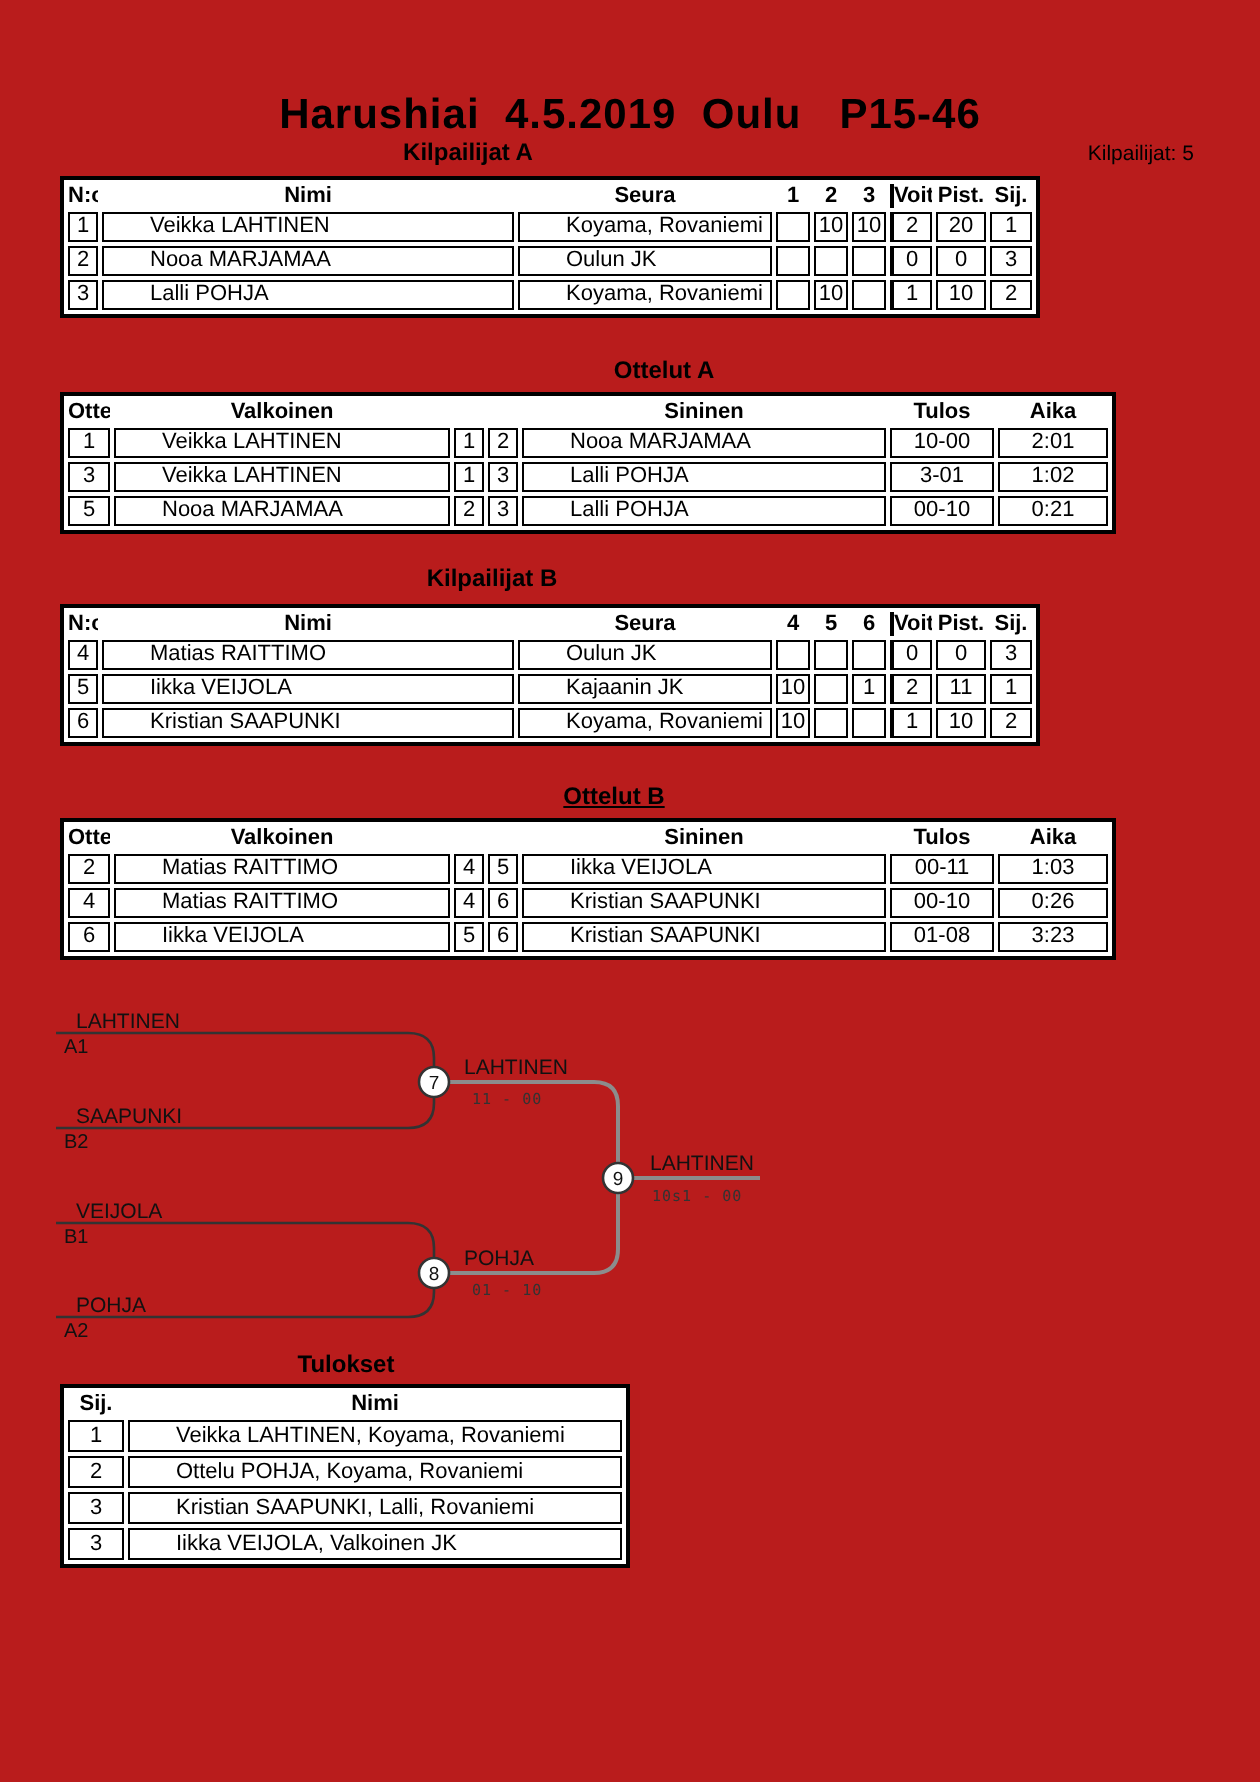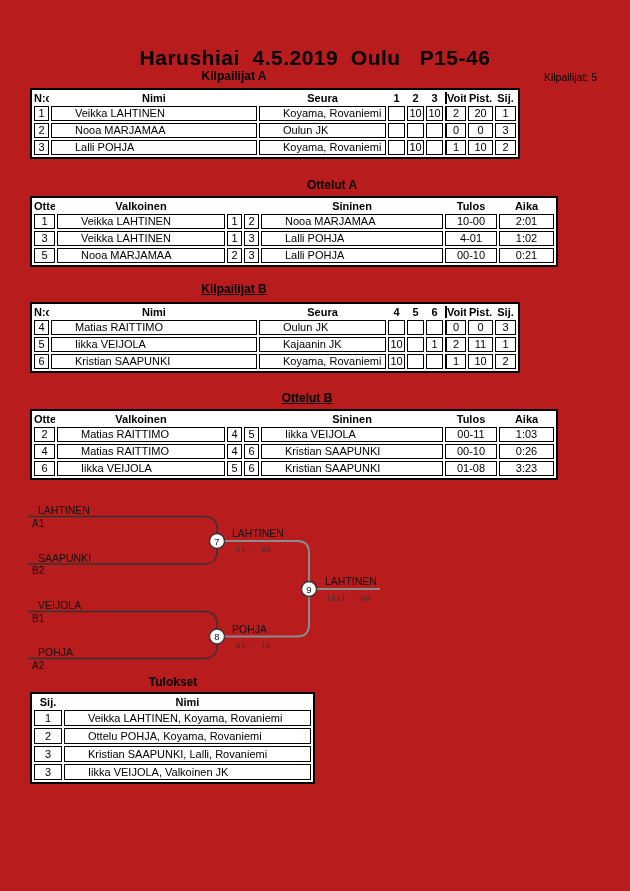--- a/index.html
+++ b/index.html
@@ -136,36 +136,36 @@
       <td class="lft">Nooa MARJAMAA</td>
       <td>10-00</td>
       <td>2:01</td>
     </tr>
     <tr>
       <td>3</td>
       <td class="lft">Veikka LAHTINEN</td>
       <td>1</td>
       <td>3</td>
       <td class="lft">Lalli POHJA</td>
-      <td>4-01</td>
+      <td>3-01</td>
       <td>1:02</td>
     </tr>
     <tr>
       <td>5</td>
       <td class="lft">Nooa MARJAMAA</td>
       <td>2</td>
       <td>3</td>
       <td class="lft">Lalli POHJA</td>
       <td>00-10</td>
       <td>0:21</td>
     </tr>
   </tbody>
     </table>
 
-  <div class="subhead" style="left:234px;top:282px;text-decoration:underline;">Kilpailijat B</div>
+  <div class="subhead" style="left:246px;top:282px;">Kilpailijat B</div>
 
   <table class="grid" id="pool-b">
     <colgroup>
         <col style="width:15px">
         <col style="width:206px">
         <col style="width:127px">
         <col style="width:17px">
         <col style="width:17px">
         <col style="width:17px">
         <col style="width:21px">

